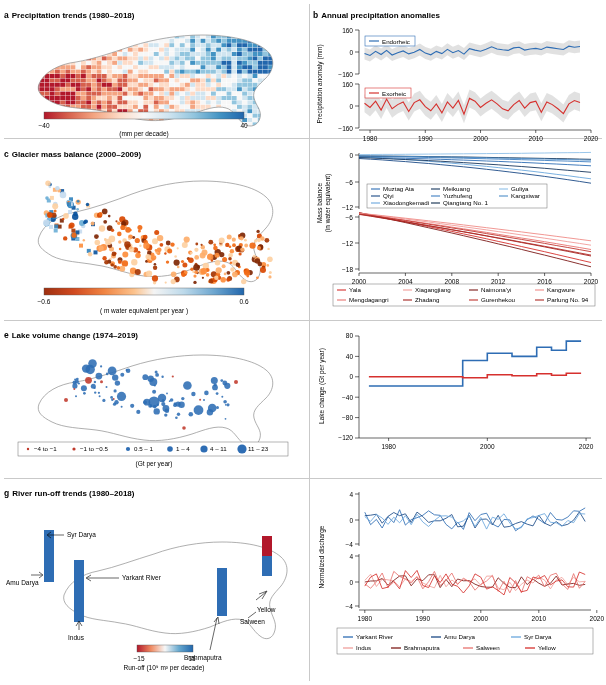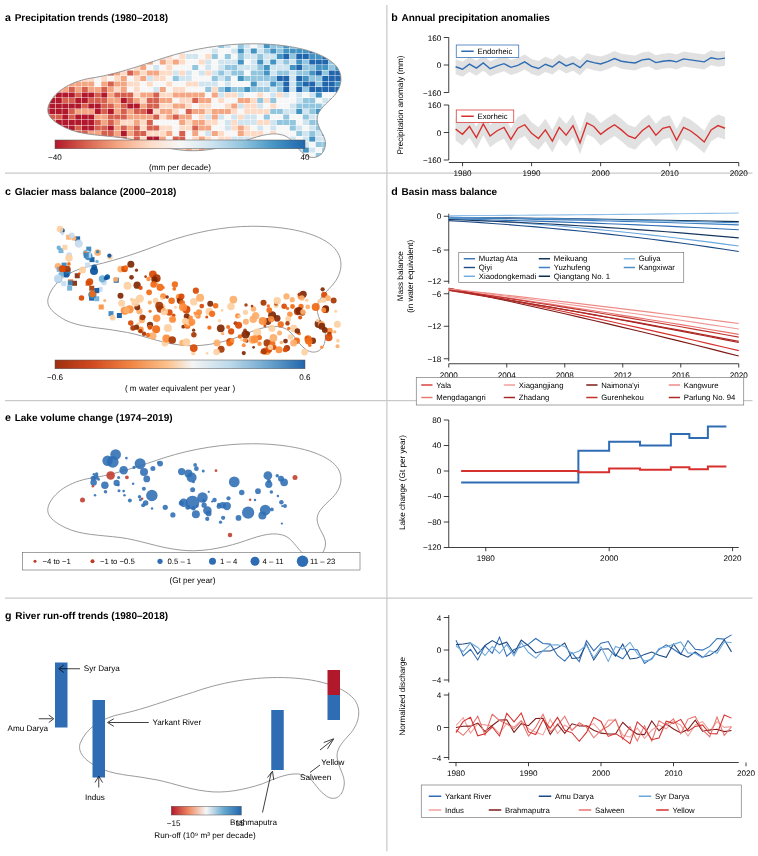--- a/index.html
+++ b/index.html
@@ -1430,21 +1430,21 @@
             <text x="222.76190476190476" y="119" text-anchor="middle" class="tick-text">2010</text>
             <line x1="278" y1="108" x2="278" y2="111" stroke="#000" stroke-width="0.6"></line>
             <text x="278" y="119" text-anchor="middle" class="tick-text">2020</text>
           </g>
       </g>
     </svg>
   </div>
 
   <div class="panel" style="left:4px; top:143px; width:302px; height:175px;">
     <div class="hdr">
-      <span class="panel-label">c</span><span class="panel-title">Glacier mass balance (2000–2018)</span>
+      <span class="panel-label">c</span><span class="panel-title">Glacier mass balance (2000–2009)</span>
     </div>
     <svg width="302" height="140" viewBox="0 0 302 140">
       <path d="M35,76 C40,62 55,54 72,51 C90,47 110,40 128,33 C150,25 175,20 198,20
                C225,20 250,25 262,36 C272,45 270,58 262,67 C255,75 248,80 250,89
                C252,98 258,103 256,112 C254,121 246,123 240,118 C233,113 230,103 222,101
                C212,98 200,103 188,108 C172,114 155,117 140,115 C122,113 108,106 92,104
                C76,101 60,101 48,95 C38,89 32,84 35,76 Z" fill="none" stroke="#8d8d8d" stroke-width="0.7"></path>
       <g id="c-cells">
           <rect x="87.0" y="61.2" width="4" height="4" fill="#08519c" opacity="0.9"></rect>
           <circle cx="151.0" cy="80.3" r="3.0" fill="#fdd0a2" opacity="0.92"></circle>
@@ -1776,23 +1776,20 @@
         </linearGradient>
       </defs>
       <rect x="40" y="0" width="200" height="7" fill="url(#cbC)" stroke="#555" stroke-width="0.4"></rect>
       <text x="40" y="16" text-anchor="middle" class="tick-text">−0.6</text>
       <text x="240" y="16" text-anchor="middle" class="tick-text">0.6</text>
       <text x="140" y="25" text-anchor="middle" class="tick-text">( m water equivalent per year )</text>
     </svg>
   </div>
 
   <div class="panel" style="left:313px; top:143px; width:290px; height:175px;">
-    <div class="hdr">
-      <span class="panel-label">d</span><span class="panel-title">Basin mass balance</span>
-    </div>
     <svg width="290" height="165" viewBox="0 0 290 165">
       <text x="9" y="60" class="tick-text" text-anchor="middle" transform="rotate(-90 9 60)">Mass balance</text>
       <text x="17" y="60" class="tick-text" text-anchor="middle" transform="rotate(-90 17 60)">(in water equivalent)</text>
 
       <g>
         <line x1="46" y1="10" x2="46" y2="66" stroke="#000" stroke-width="0.6"></line>
         <line x1="46" y1="12" x2="42" y2="12" stroke="#000" stroke-width="0.6"></line>
         <line x1="46" y1="39" x2="42" y2="39" stroke="#000" stroke-width="0.6"></line>
         <line x1="46" y1="64" x2="42" y2="64" stroke="#000" stroke-width="0.6"></line>
         <text x="40" y="14.5" text-anchor="end" class="tick-text">0</text>

